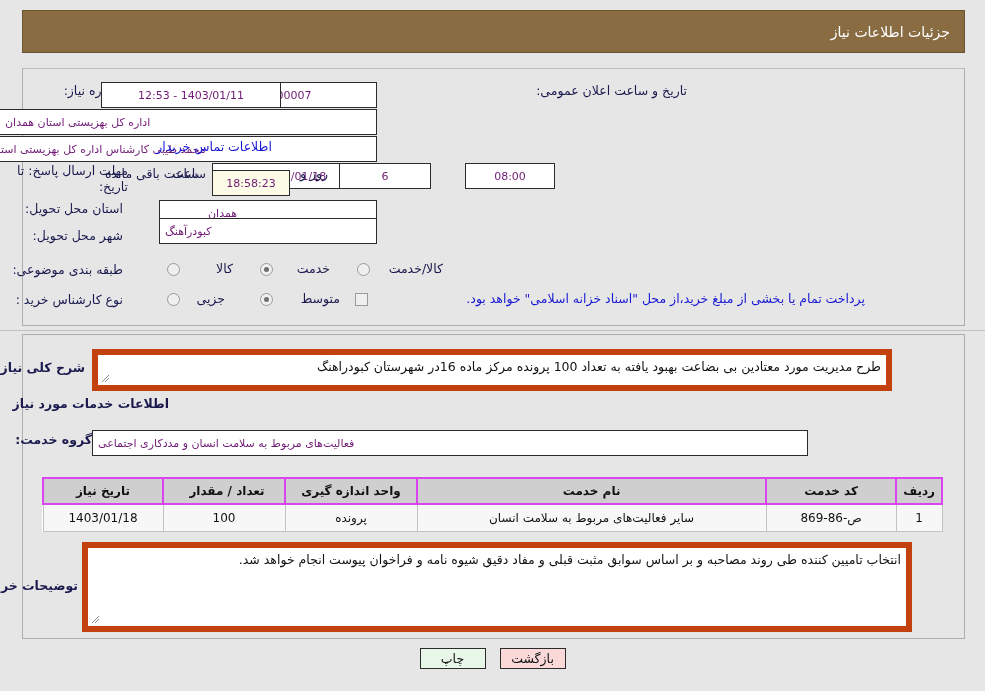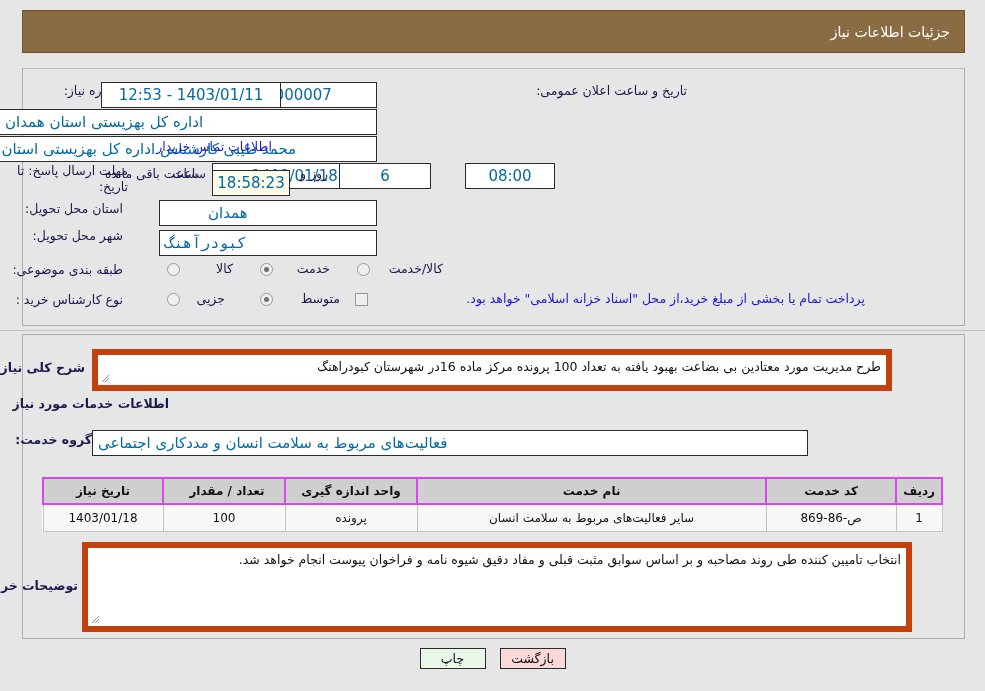--- a/index.html
+++ b/index.html
@@ -78,22 +78,22 @@
     text-align: right;
     white-space: nowrap;
     z-index: 3;
   }
   .lbl-r.two-line { white-space: normal; width: 112px; line-height: 1.25; }
 
   .inp {
     background: #ffffff;
     border: 1px solid #2b2b2b;
     height: 26px;
-    font-size: 15px;
-    color: #0369a1;
+    font-size: 11px;
+    color: #701a75;
     display: flex;
     align-items: center;
     padding: 0 5px;
     font-family: "DejaVu Sans", "Liberation Sans", sans-serif;
     position: absolute;
     z-index: 3;
   }
   .inp.center { justify-content: center; }
   .inp.right  { justify-content: flex-end; }
   .inp.tan    { background: #fbfbe8; }
@@ -281,21 +281,21 @@
   <div class="inp center" style="left:465px; top:163px; width:90px;text-align:center;">08:00</div>
   <div class="inp center" style="left:339px; top:163px; width:92px;">6</div>
   <div class="plain" style="left:300px; top:166px;">روز و</div>
   <div class="inp center tan" style="left:212px; top:170px; width:78px;">18:58:23</div>
   <div class="plain" style="left:105px; top:166px;">ساعت باقی مانده</div>
 
   <div class="lbl-r" style="right:862px; top:201px; width:105px;">استان محل تحویل:</div>
   <div class="inp right" style="right:608px; top:200px; width:218px;padding-left:48px;">همدان</div>
 
   <div class="lbl-r" style="right:862px; top:228px; width:105px;">شهر محل تحویل:</div>
-  <div class="inp right" style="right:608px; top:230px; width:218px;font-family:Liberation Mono, monospace;">کبودرآهنگ</div>
+  <div class="inp right" style="right:608px; top:218px; width:218px;">کبودرآهنگ</div>
 
   <div class="lbl-r" style="right:862px; top:262px; width:110px;">طبقه بندی موضوعی:</div>
 
   <div class="radio" style="right:805px; top:263px;"></div>
   <div class="plain" style="right:752px; top:261px;">کالا</div>
 
   <div class="radio sel" style="right:712px; top:263px;"></div>
   <div class="plain" style="right:655px; top:261px;">خدمت</div>
 
   <div class="radio" style="right:615px; top:263px;"></div>

